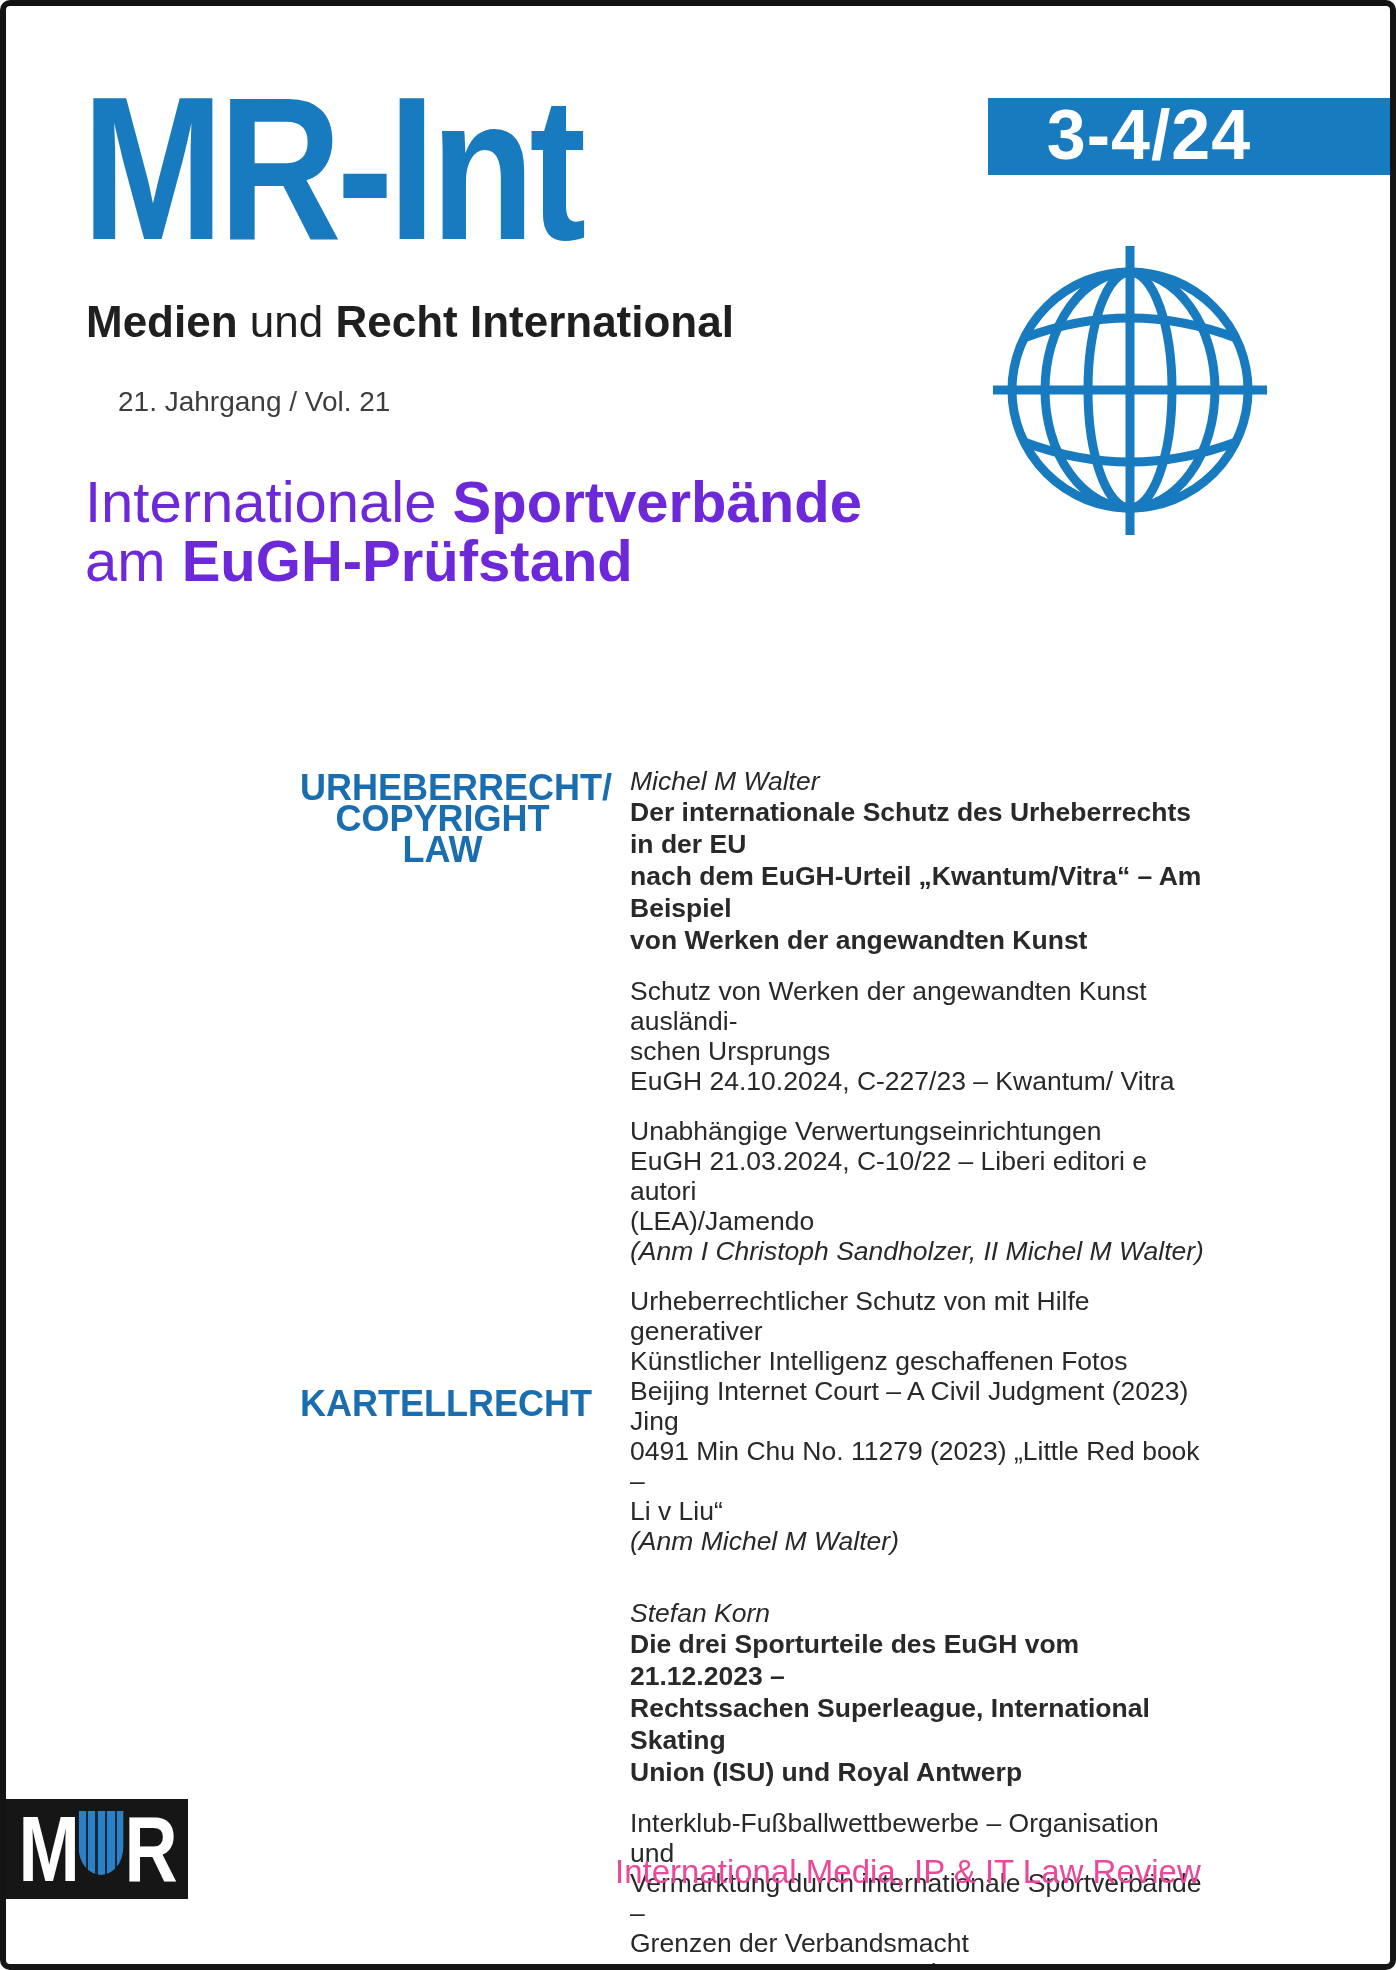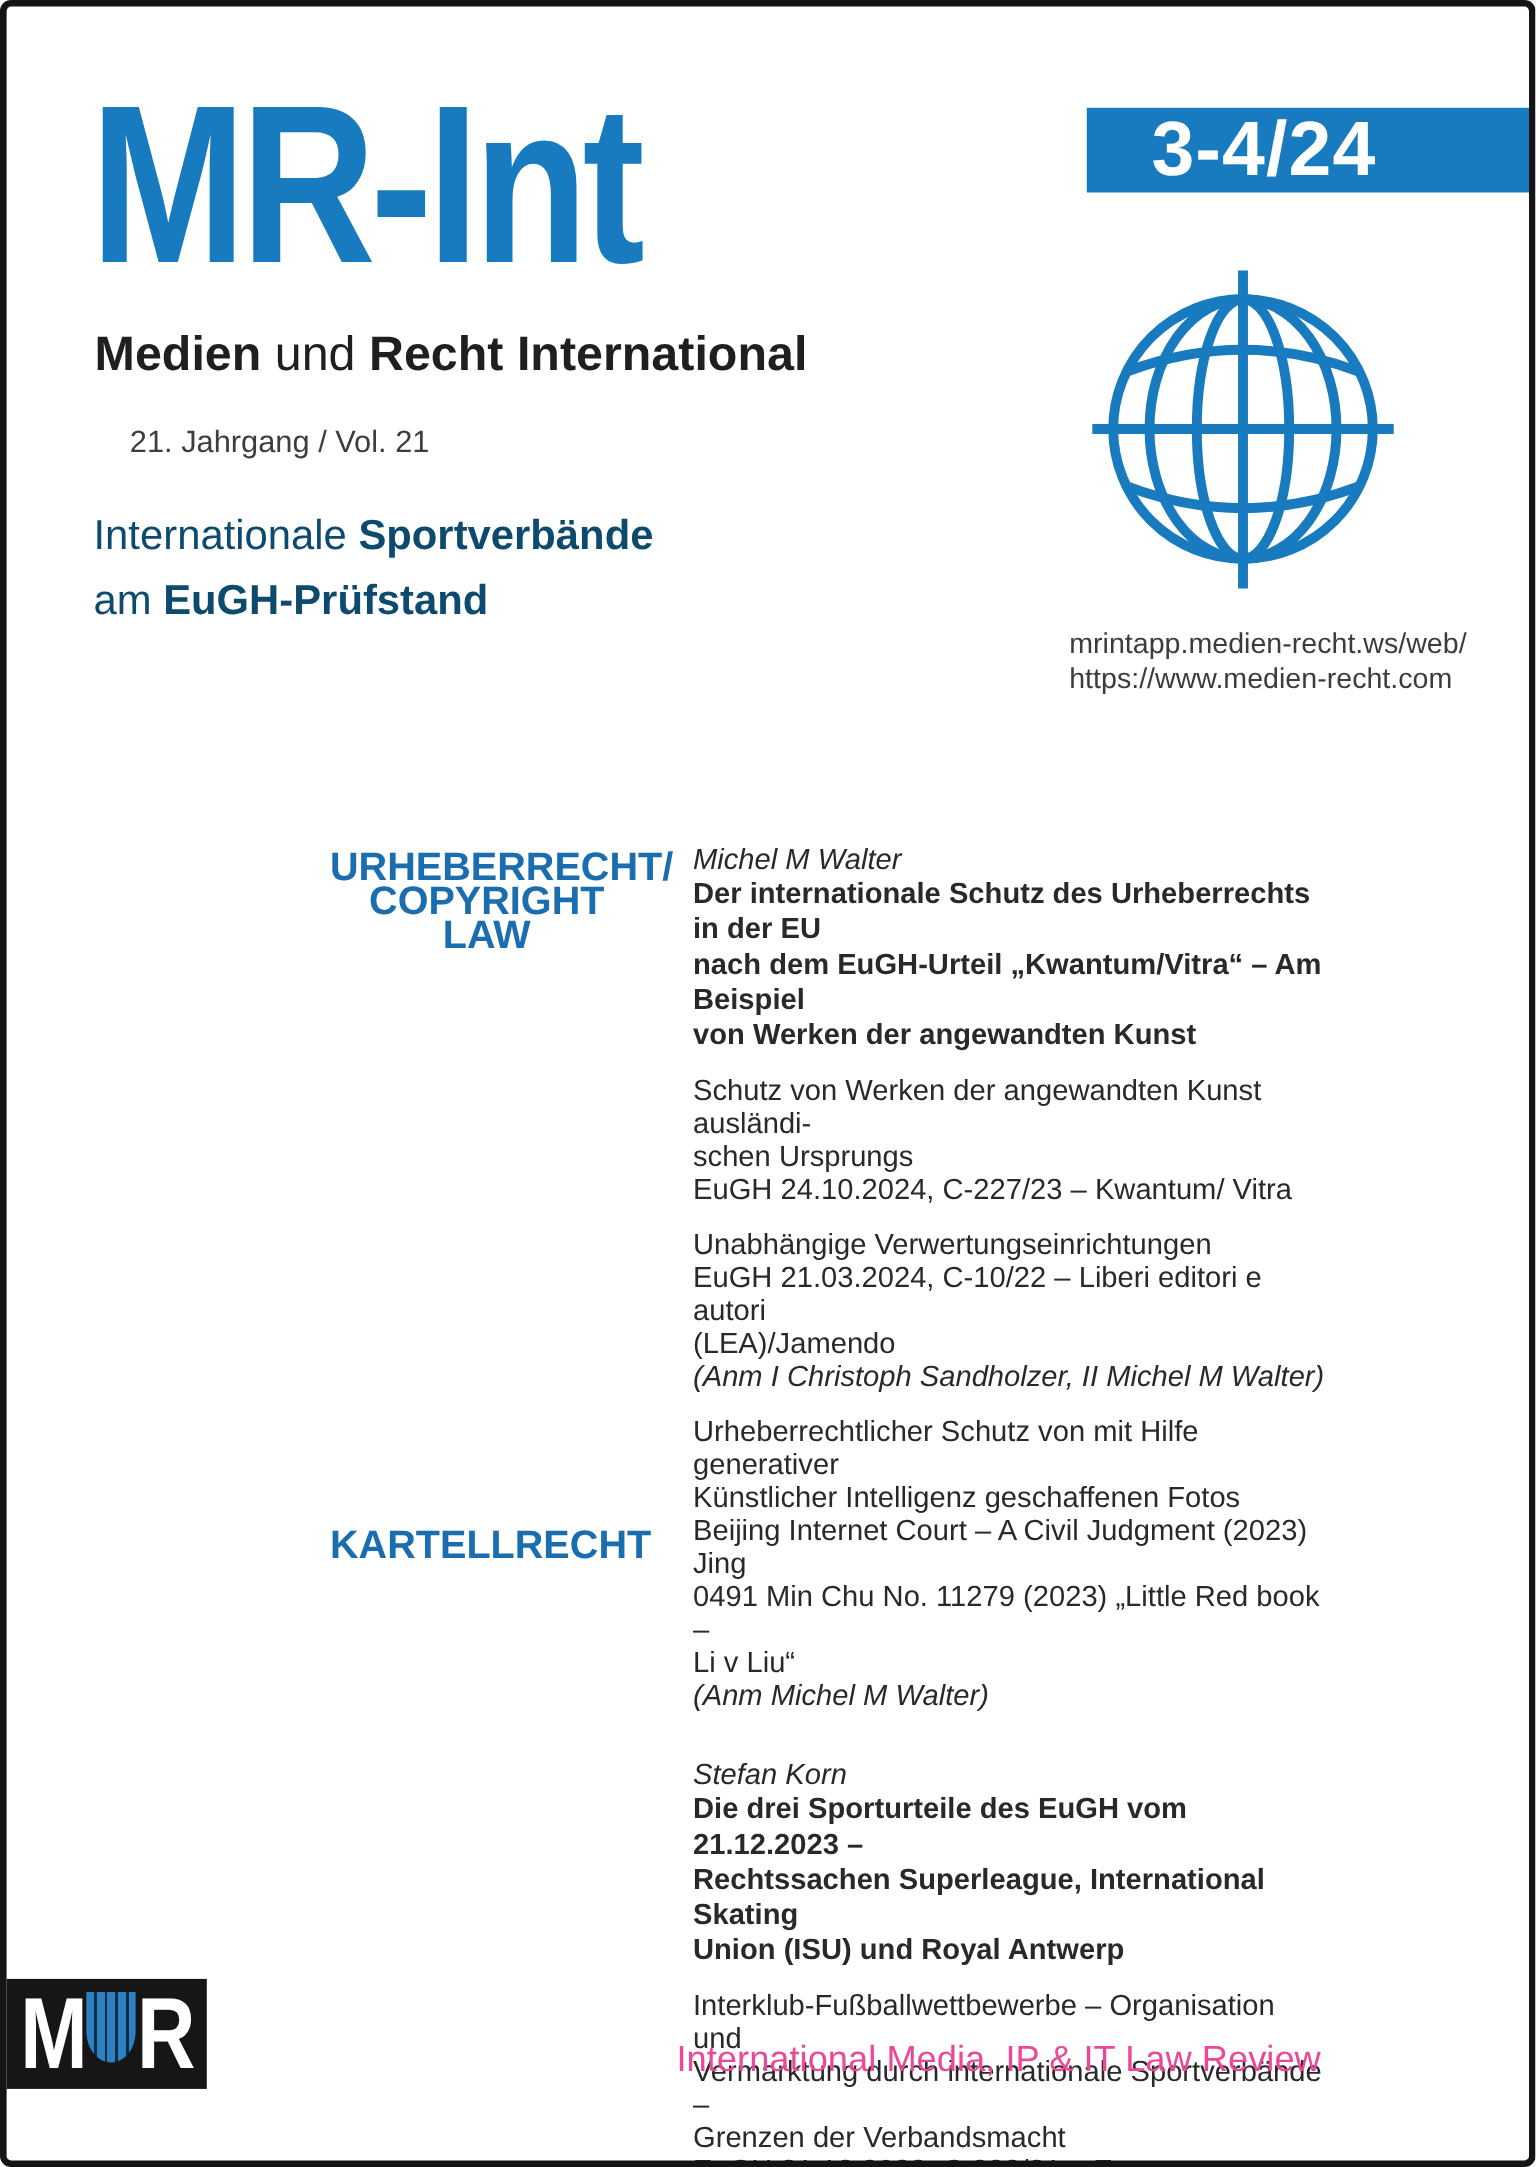--- a/index.html
+++ b/index.html
@@ -31,22 +31,22 @@
     position:absolute; left:86px; top:296px;
     font-size:44px; line-height:52px; color:#1f1f1f;
     white-space:nowrap;
   }
   .subtitle .b { font-weight:bold; }
   .volume {
     position:absolute; left:86px; top:385px;
     font-size:28px; line-height:34px; color:#3d3d3d;margin-left:32px;
   }
   .covertitle {
-    position:absolute; left:85px; top:458px;
-    font-size:38px; line-height:59px; color:#0c4a6e;
+    position:absolute; left:85px; top:472px;
+    font-size:58px; line-height:59px; color:#6d28d9;
     white-space:nowrap;
   }
   .covertitle .b { font-weight:bold; }
   .badge {
     position:absolute; left:988px; top:98px; right:6px; height:77px;
     background:#187ABF; color:#ffffff;
     font-size:70px; font-weight:bold; line-height:74px;
     text-align:center; padding-right:80px;
     letter-spacing:1px;
   }
@@ -123,24 +123,20 @@
   <svg class="globe" viewBox="0 0 300 310" fill="none" stroke="#187ABF" stroke-width="9">
     <line x1="150" y1="16" x2="150" y2="305"></line>
     <line x1="13" y1="160" x2="287" y2="160"></line>
     <circle cx="150" cy="160" r="118"></circle>
     <ellipse cx="150" cy="160" rx="42" ry="118"></ellipse>
     <ellipse cx="150" cy="160" rx="85" ry="118"></ellipse>
     <path d="M 44 108 Q 150 68 256 108"></path>
     <path d="M 44 212 Q 150 252 256 212"></path>
   </svg>
 
-  <div class="urls">
-    <div>mrintapp.medien-recht.ws/web/</div>
-    <div>https://www.medien-recht.com</div>
-  </div>
 
   <div class="toc-label l1">
     <div>URHEBERRECHT/</div>
     <div>COPYRIGHT LAW</div>
   </div>
 
   <div class="toc-label l2">
     <div>KARTELLRECHT</div>
   </div>
 

